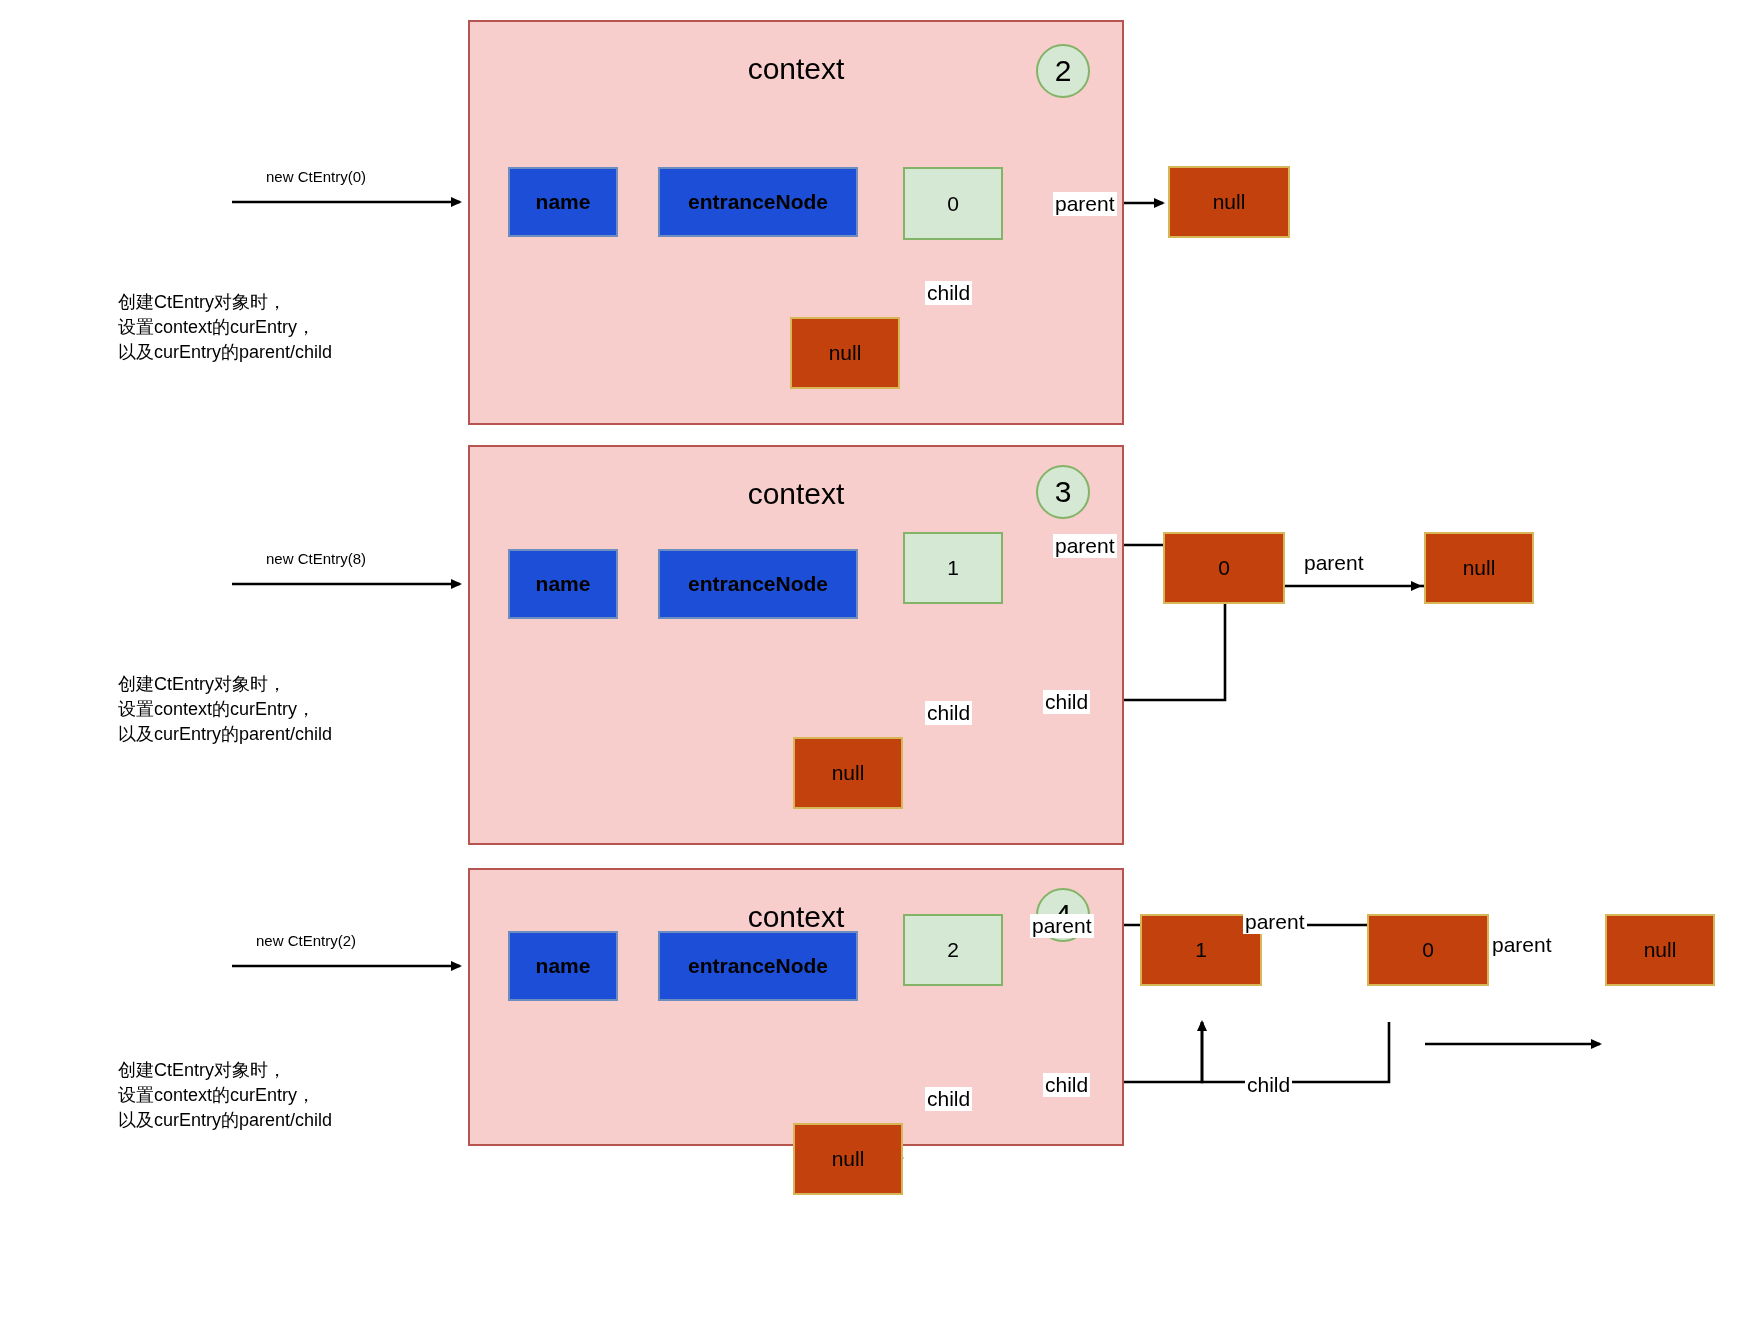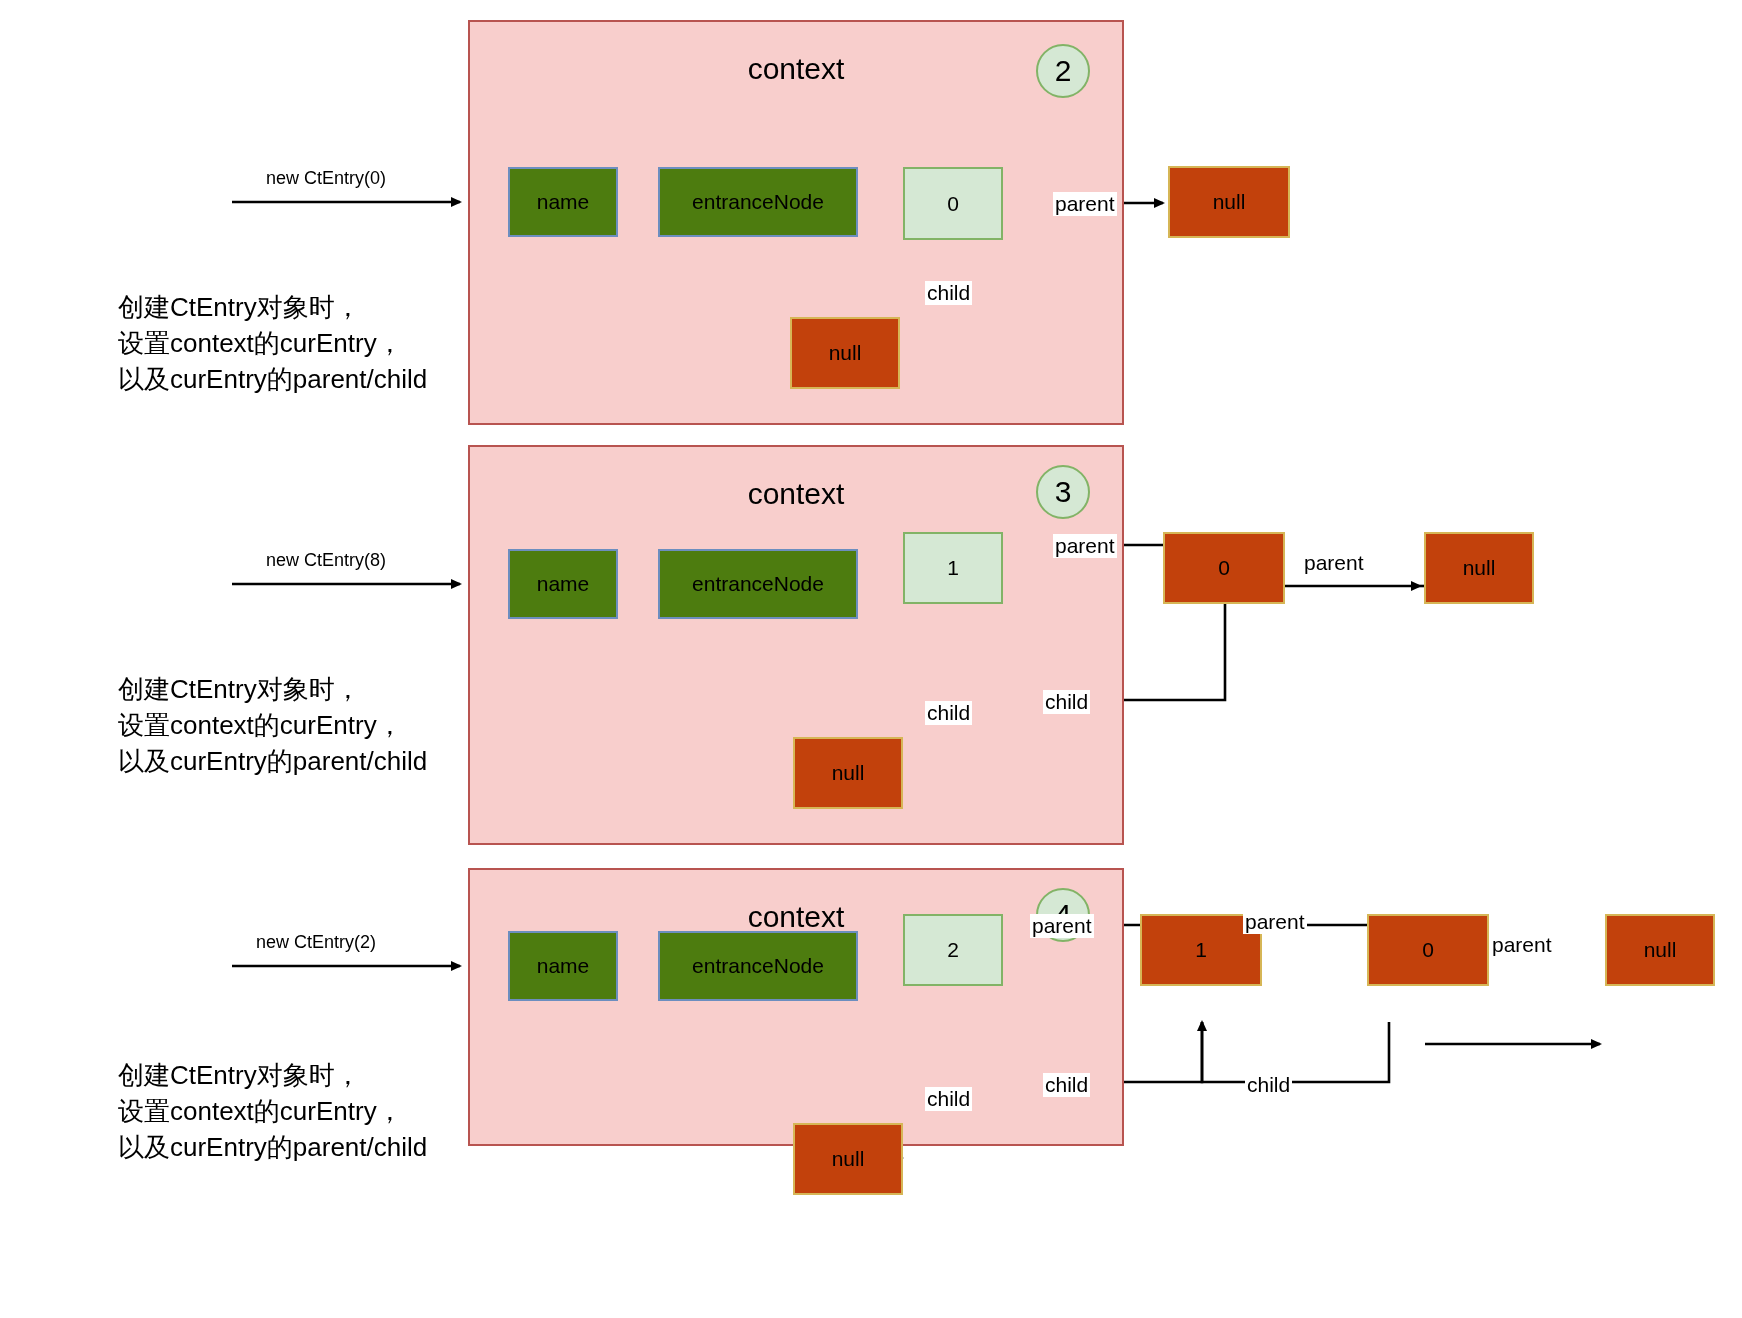--- a/index.html
+++ b/index.html
@@ -60,22 +60,23 @@
   .box {
     position: absolute;
     box-sizing: border-box;
     display: flex;
     align-items: center;
     justify-content: center;
     font-size: 21px;
     color: #000;
   }
   .box.blue {
-    background: #4d7c0f;
+    background: #1d4ed8;
     border: 2px solid #6c8ebf;
+    font-weight: bold;
   }
   .box.green {
     background: #d5e8d4;
     border: 2px solid #82b366;
   }
   .box.yellow {
     background: #c2410c;
     border: 2px solid #d6b656;
   }
   
@@ -83,27 +84,27 @@
     position: absolute;
     background: #ffffff;
     font-size: 21px;
     color: #000000;
     padding: 0 2px;
     line-height: 1.15;
     white-space: nowrap;
   }
   .arrow-caption {
     position: absolute;
+    font-size: 15px;
+    color: #000;
+    white-space: nowrap;
+  }
+  .note {
+    position: absolute;
     font-size: 18px;
-    color: #000;
-    white-space: nowrap;
-  }
-  .note {
-    position: absolute;
-    font-size: 26px;
     color: #000;
     line-height: 1.38;
     white-space: nowrap;
   }
 </style>
 </head>
 <body>
 
 <div id="stage">
 

